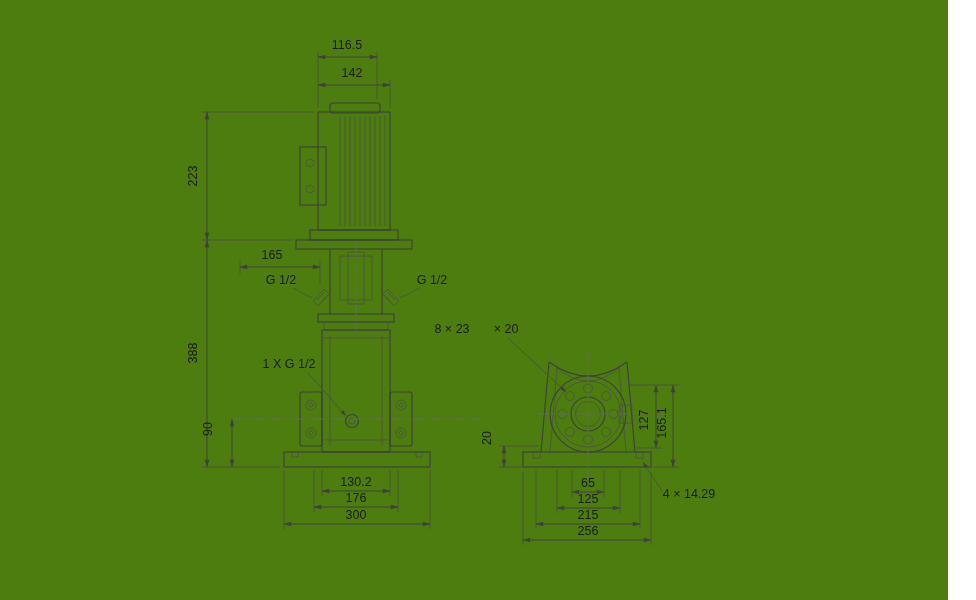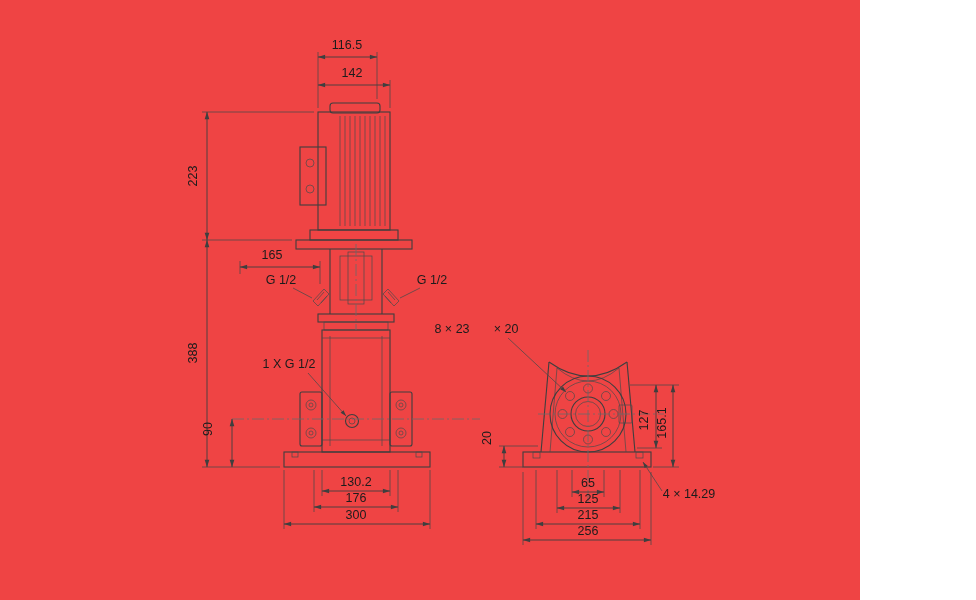--- a/index.html
+++ b/index.html
@@ -1,16 +1,16 @@
 <!DOCTYPE html>
 <html><head>
 <meta charset="utf-8">
 <style>
   html,body{margin:0;padding:0;background:#ffffff;}
-  .stage{position:relative;width:860px;height:600px;background:#ef4444;overflow:hidden;
+  .stage{position:relative;width:948px;height:600px;background:#4d7c0f;overflow:hidden;
          font-family:"Liberation Sans", sans-serif;}
   svg{display:block;}
   .ln{stroke:#3f3f3f;stroke-width:1.1;fill:none;}
   .tn{stroke:#4a4a4a;stroke-width:0.7;fill:none;}
   .ext{stroke:#4a4a4a;stroke-width:0.75;fill:none;}
   .dim{stroke:#3f3f3f;stroke-width:0.9;fill:none;}
   .cl{stroke:#6a6a6a;stroke-width:0.8;fill:none;stroke-dasharray:12 3 2 3;}
   .t{font-family:"Liberation Sans","DejaVu Sans",sans-serif;font-size:12.5px;fill:#1c1c1c;}
 </style>
 </head>

